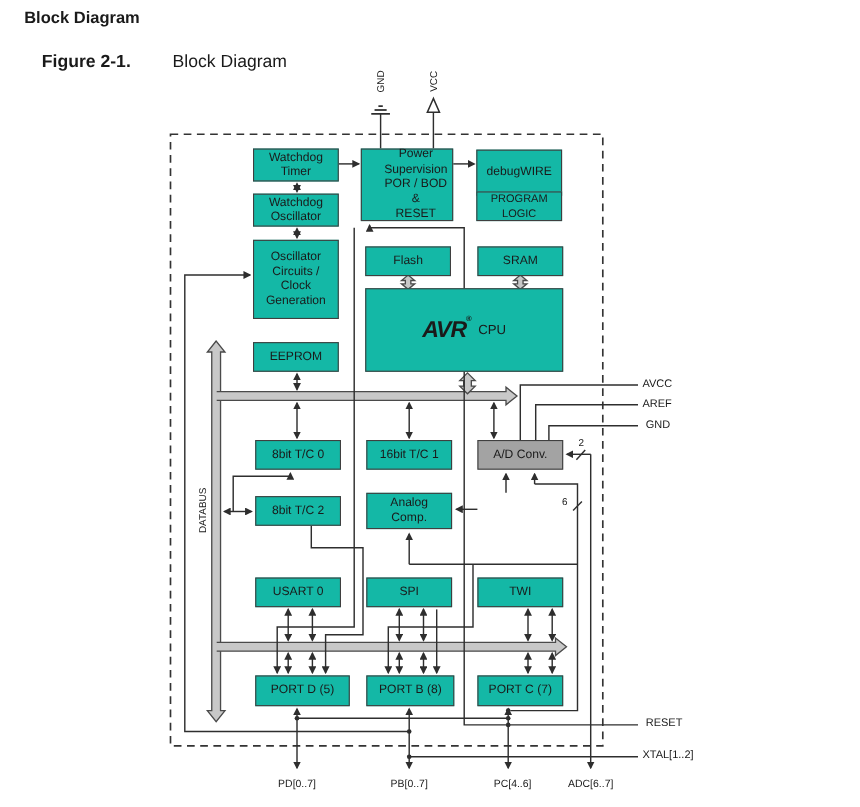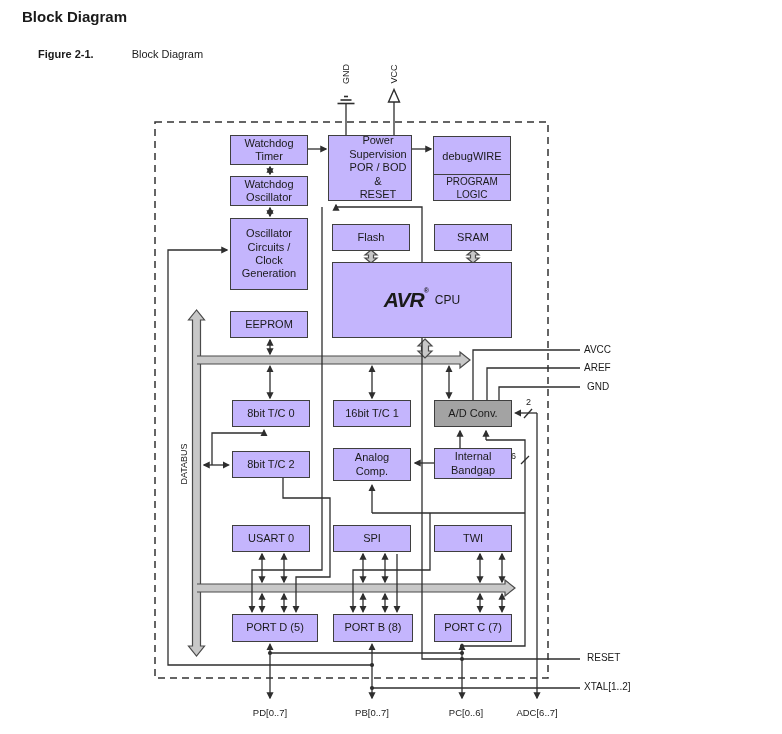--- a/index.html
+++ b/index.html
@@ -1,22 +1,22 @@
 <!DOCTYPE html>
 <html><head>
 <meta charset="utf-8">
 <style>
   html,body{margin:0;padding:0;background:#ffffff;}
   #page{position:relative;width:782px;height:734px;background:#fff;
         font-family:"Liberation Sans",sans-serif;color:#1a1a1a;overflow:hidden;}
   #h1{position:absolute;left:22px;top:8px;font-size:15px;font-weight:bold;}
-  #figrow{position:absolute;left:22px;top:48px;font-size:11px;padding-left:16px;}
+  #figrow{position:absolute;left:22px;top:48px;font-size:16px;padding-left:16px;}
   #figrow b{margin-right:38px;}
   svg{position:absolute;left:0;top:0;}
-  .blk{position:absolute;border:1.5px solid #3f3f3f;background:#c4b5fd;
+  .blk{position:absolute;border:1.5px solid #3f3f3f;background:#14b8a6;
        display:flex;align-items:center;justify-content:center;text-align:center;
        font-size:11px;line-height:1.22;white-space:pre-line;box-sizing:border-box;}
   .blk.small{font-size:10px;line-height:1.3;}
   .blk.gray{background:#a3a3a3;}
   .lbl{position:absolute;font-size:10px;white-space:nowrap;}
   .pinlbl{position:absolute;font-size:9.5px;text-align:center;white-space:nowrap;}
   .rot{transform:rotate(-90deg);transform-origin:center center;text-align:center;font-size:9px;}
   .badge{position:absolute;font-size:9px;}
   #cpu-box{flex-direction:row;gap:7px;}
   .avrlogo{font-weight:bold;font-style:italic;font-size:21px;letter-spacing:-1px;}
@@ -159,40 +159,38 @@
     <span class="avrlogo"><span>AVR</span><sup>®</sup></span>
     <span class="cputxt">CPU</span>
   </div>
   <div class="blk" style="left:230px;top:311px;width:78px;height:27px;">EEPROM</div>
   <div class="blk" style="left:232px;top:400px;width:78px;height:27px;">8bit T/C 0</div>
   <div class="blk" style="left:333px;top:400px;width:78px;height:27px;">16bit T/C 1</div>
   <div class="blk gray" style="left:434px;top:400px;width:78px;height:27px;">A/D Conv.</div>
   <div class="blk" style="left:232px;top:451px;width:78px;height:27px;">8bit T/C 2</div>
   <div class="blk" style="left:333px;top:448px;width:78px;height:33px;">Analog
 Comp.</div>
-  <div class="blk" style="left:434px;top:448px;width:78px;height:31px;">Internal
-Bandgap</div>
   <div class="blk" style="left:232px;top:525px;width:78px;height:27px;">USART 0</div>
   <div class="blk" style="left:333px;top:525px;width:78px;height:27px;">SPI</div>
   <div class="blk" style="left:434px;top:525px;width:78px;height:27px;">TWI</div>
   <div class="blk" style="left:232px;top:614px;width:86px;height:28px;">PORT D (5)</div>
   <div class="blk" style="left:333px;top:614px;width:80px;height:28px;">PORT B (8)</div>
   <div class="blk" style="left:434px;top:614px;width:78px;height:28px;">PORT C (7)</div>
 
   <div class="lbl rot" style="left:326px;top:69px;width:40px;">GND</div>
   <div class="lbl rot" style="left:374px;top:69px;width:40px;">VCC</div>
   <div class="lbl rot" style="left:154px;top:459px;width:60px;">DATABUS</div>
 
   <div class="lbl" style="left:584px;top:344px;">AVCC</div>
   <div class="lbl" style="left:584px;top:362px;">AREF</div>
   <div class="lbl" style="left:587px;top:381px;">GND</div>
   <div class="lbl" style="left:587px;top:652px;">RESET</div>
   <div class="lbl" style="left:584px;top:681px;">XTAL[1..2]</div>
 
   <div class="pinlbl" style="left:240px;top:707px;width:60px;">PD[0..7]</div>
   <div class="pinlbl" style="left:342px;top:707px;width:60px;">PB[0..7]</div>
-  <div class="pinlbl" style="left:436px;top:707px;width:60px;">PC[0..6]</div>
+  <div class="pinlbl" style="left:436px;top:707px;width:60px;">PC[4..6]</div>
   <div class="pinlbl" style="left:505px;top:707px;width:64px;">ADC[6..7]</div>
 
   <div class="badge" style="left:526px;top:397px;">2</div>
   <div class="badge" style="left:511px;top:451px;">6</div>
 
 </div>
 
 </body></html>

